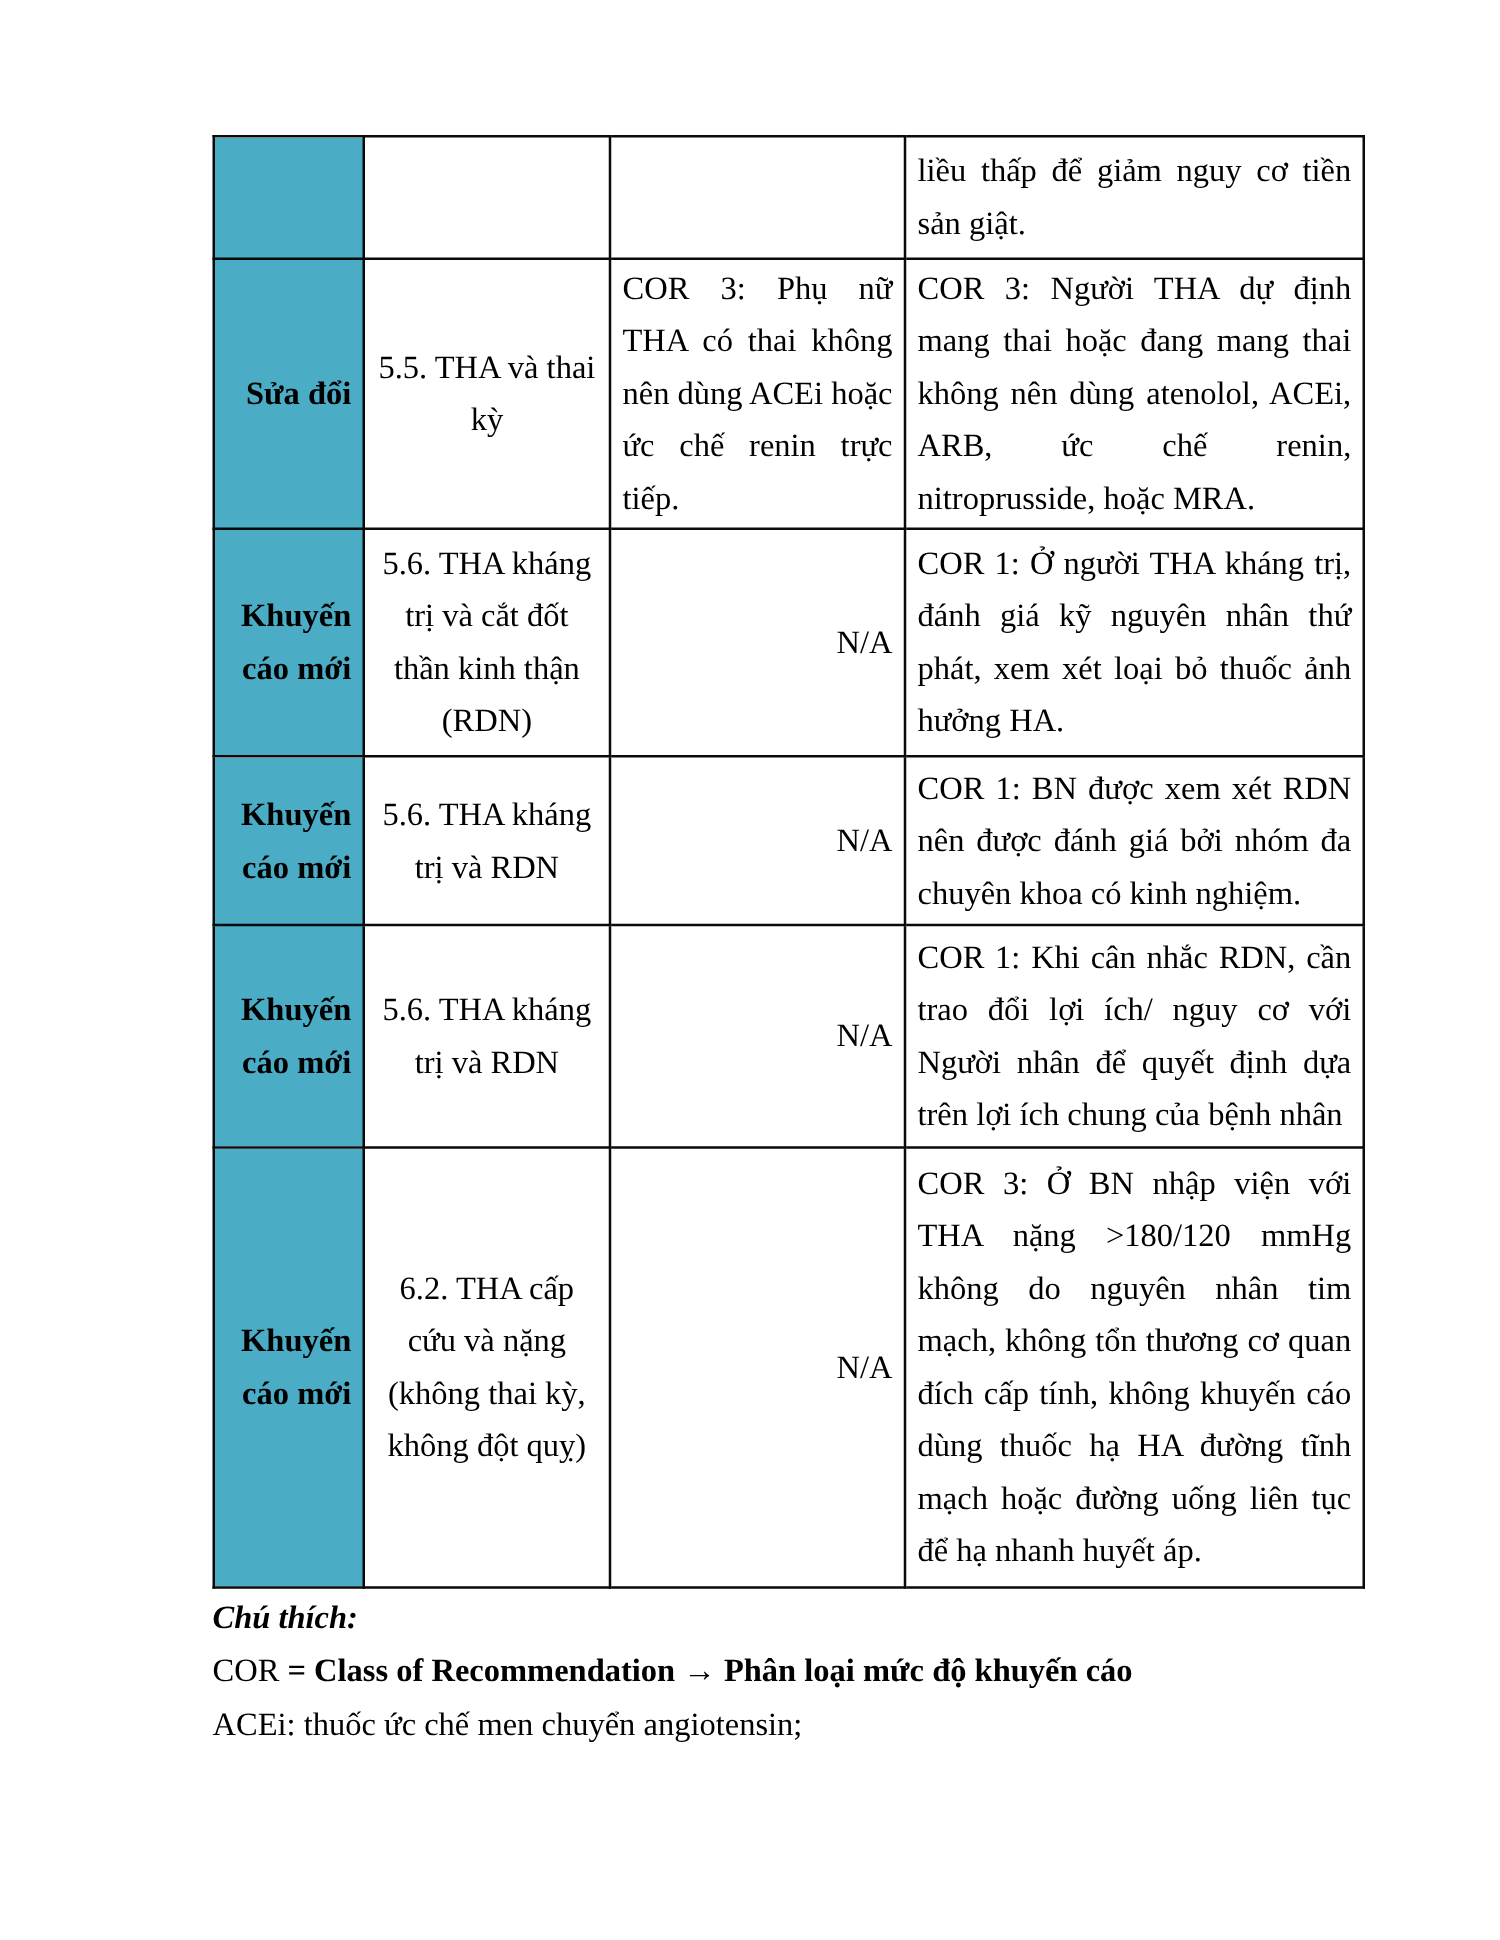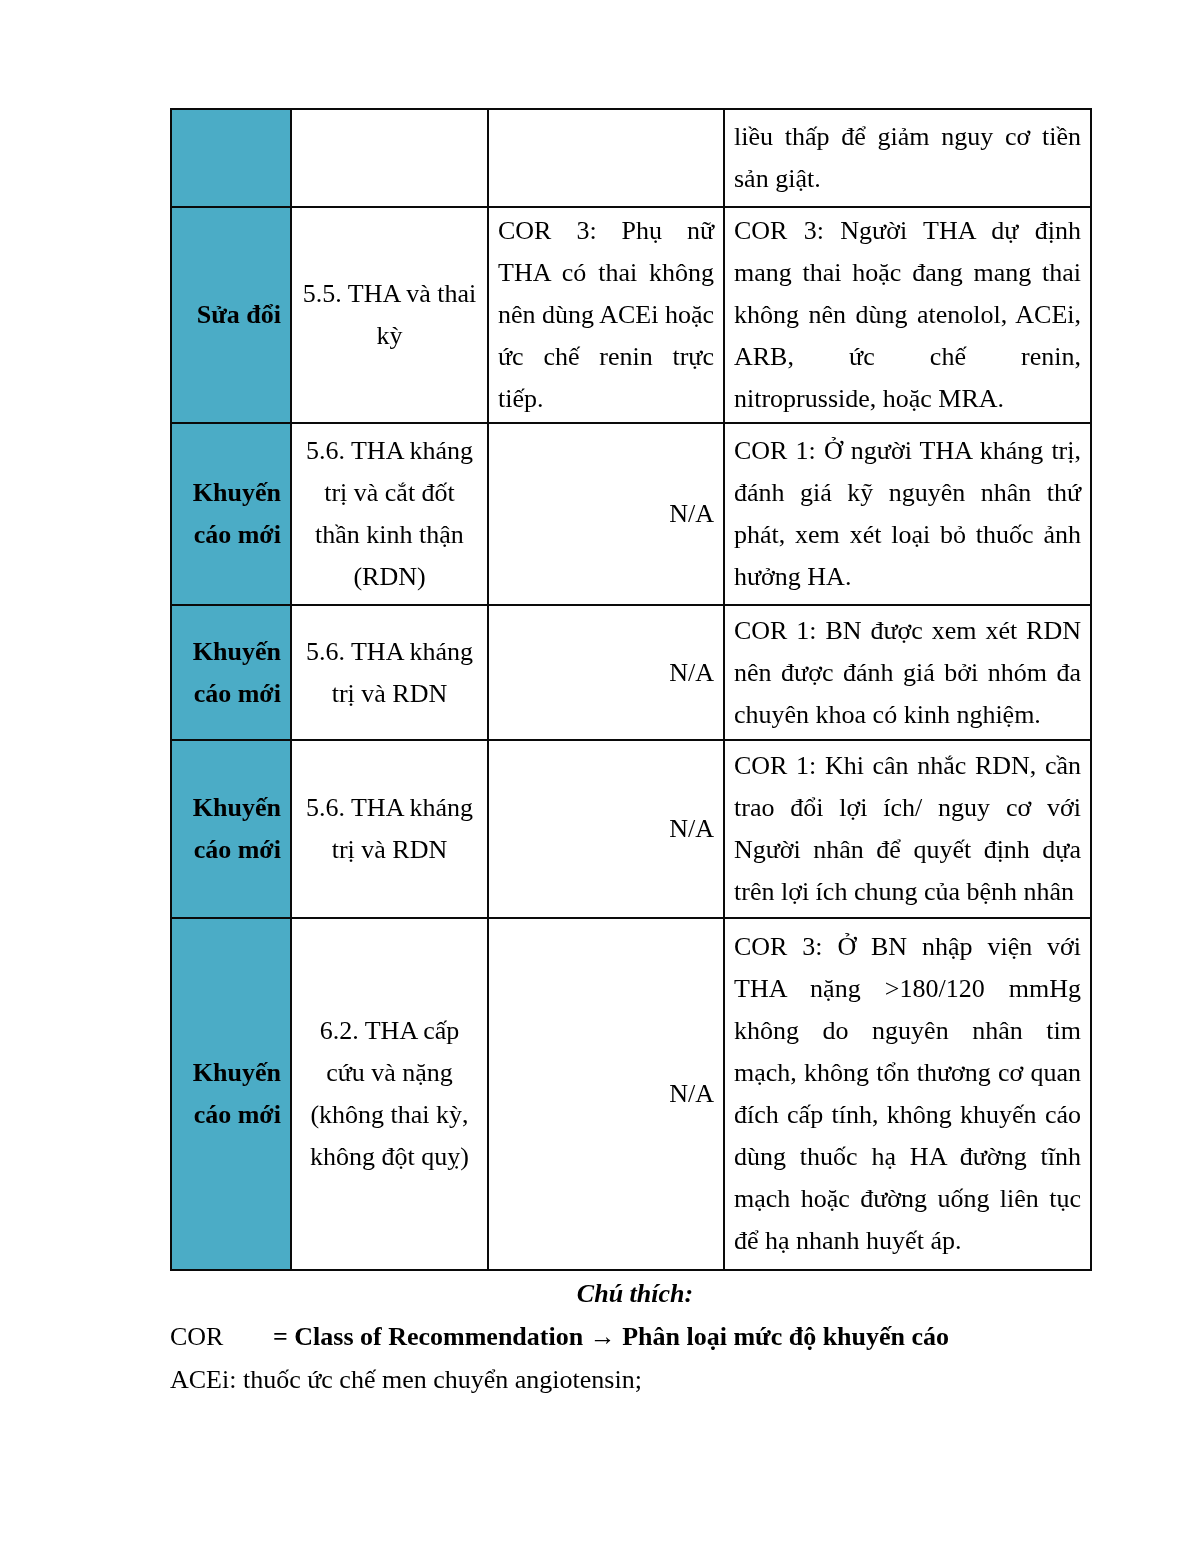--- a/index.html
+++ b/index.html
@@ -40,23 +40,23 @@
   .c-old-justify { text-align: justify; }
   .c-new { text-align: justify; }
   .notes {
     position: absolute;
     left: 170px;
     top: 1272px;
     width: 930px;
     font-size: 26px;
   }
   .note-line { line-height: 43px; white-space: nowrap; }
-  .notes-title { font-weight: bold; font-style: italic; text-align: center; }
+  .notes-title { font-weight: bold; font-style: italic; }
   .note-bold { font-weight: normal; }
-  .bold-all .note-rest { font-weight: bold; margin-left: 43px; }
+  .bold-all .note-rest { font-weight: bold; }
 </style>
 </head>
 <body>
 
 <div class="page">
 
   <table class="rec-table">
     <colgroup>
       <col style="width:120px">
       <col style="width:197px">

